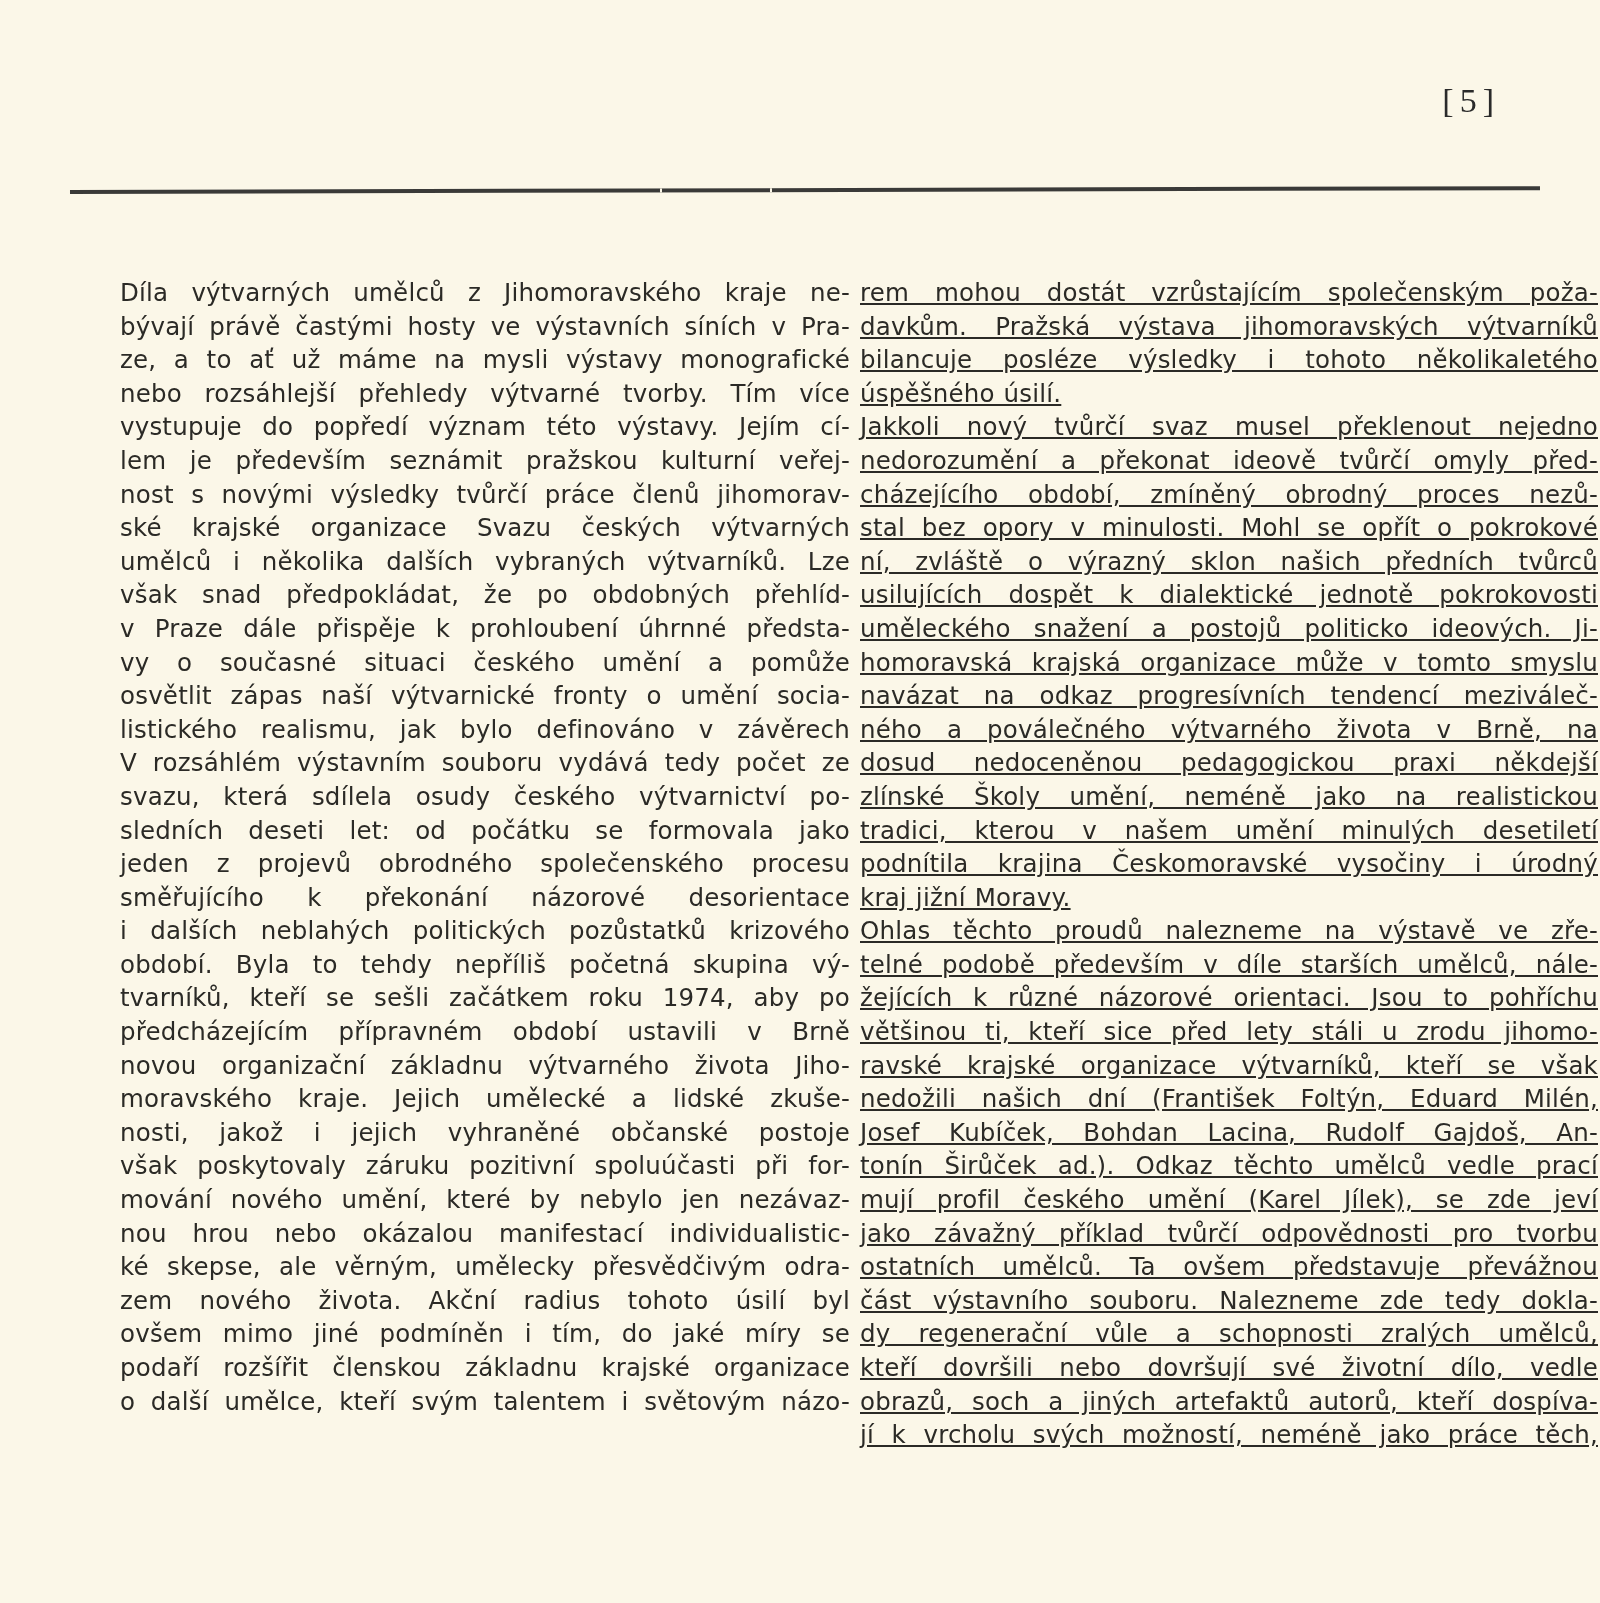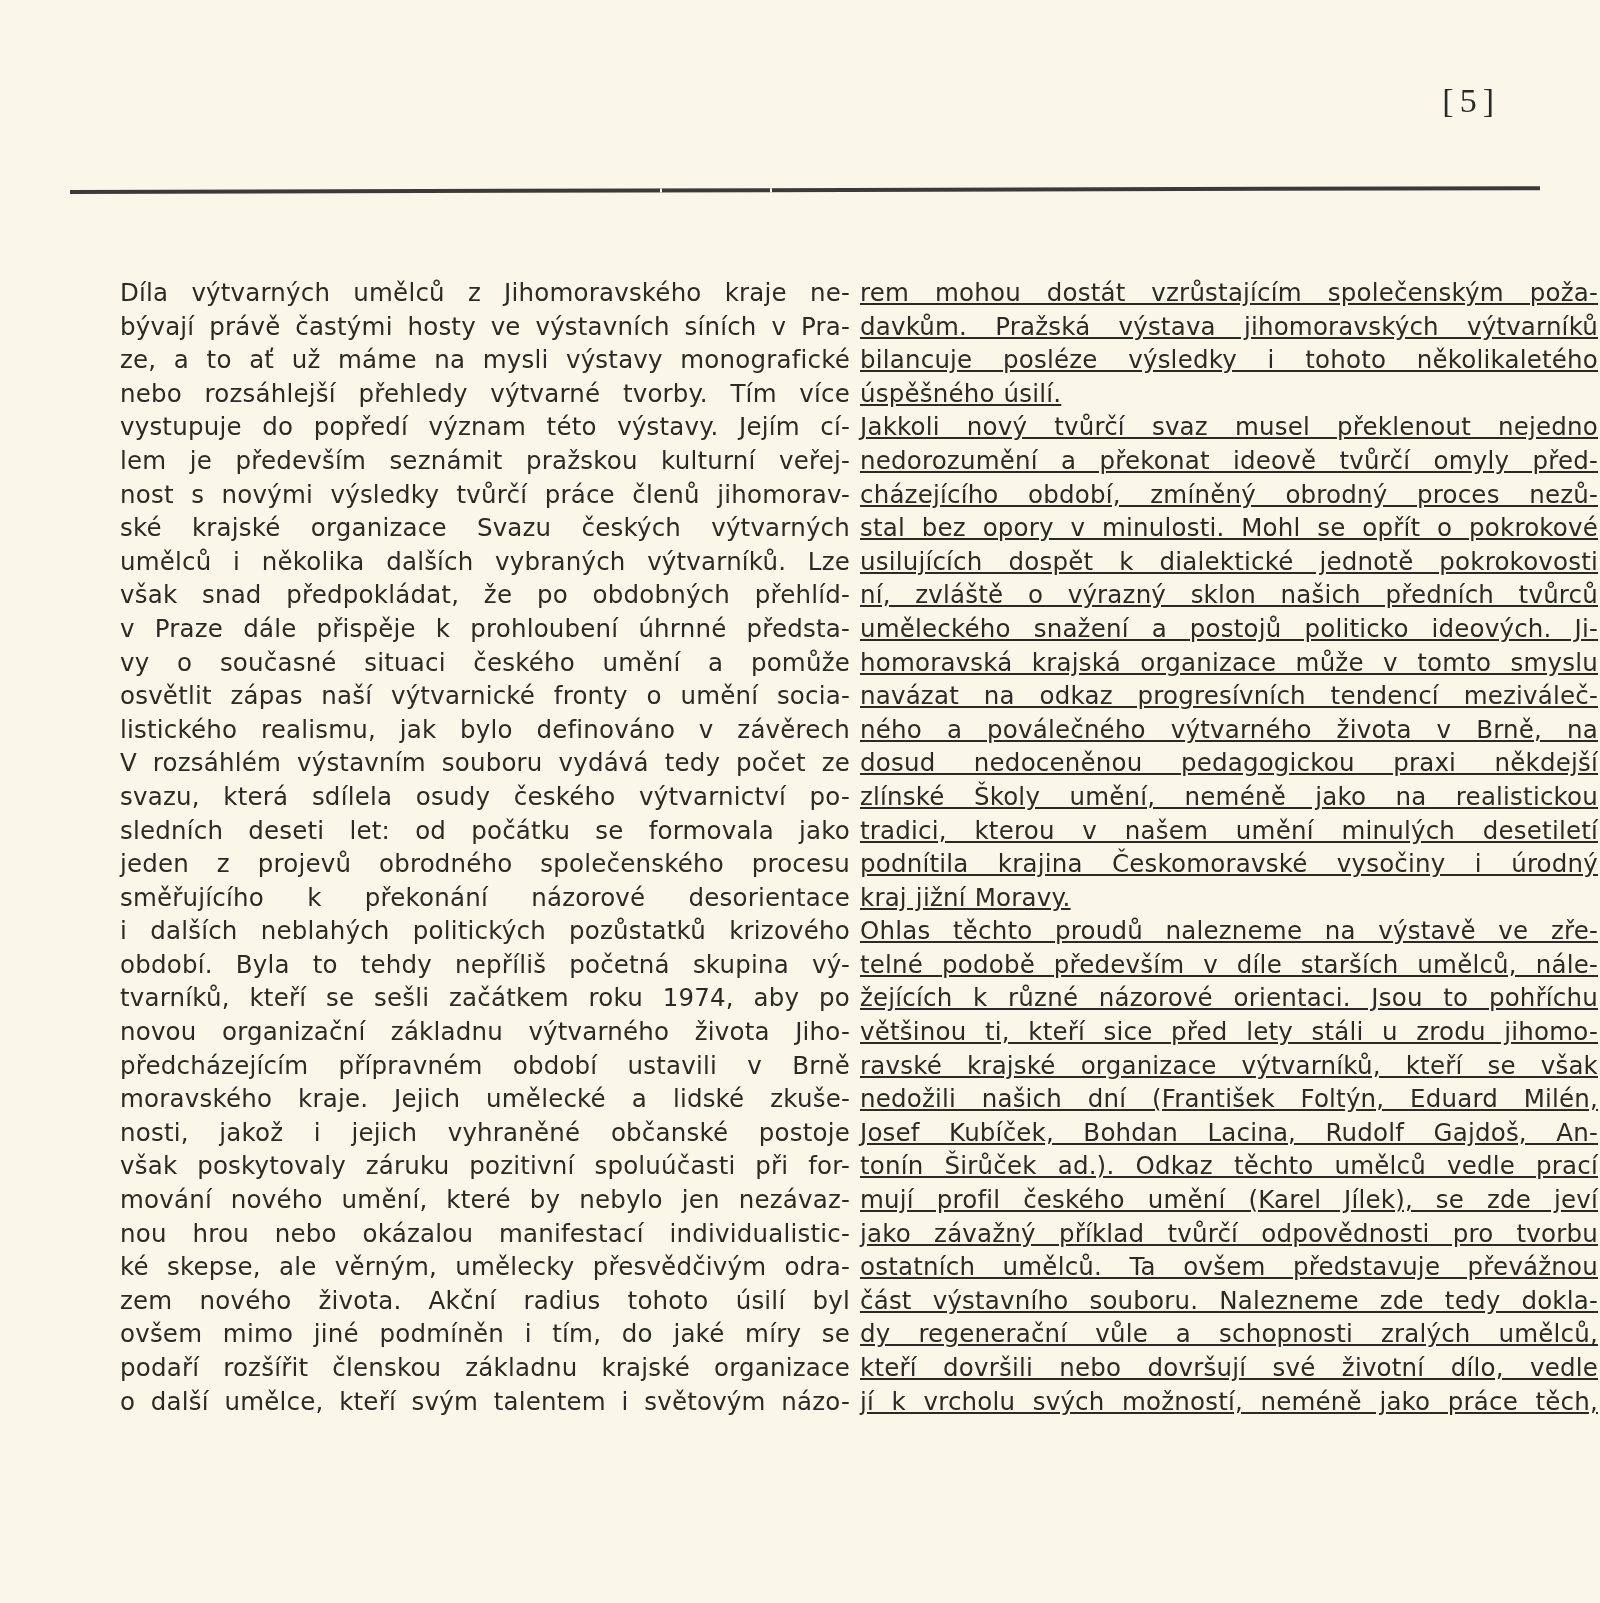--- a/index.html
+++ b/index.html
@@ -90,44 +90,44 @@
     <span class="line">osvětlit zápas naší výtvarnické fronty o umění socia-</span>
     <span class="line">listického realismu, jak bylo definováno v závěrech</span>
     <span class="line">V rozsáhlém výstavním souboru vydává tedy počet ze</span>
     <span class="line">svazu, která sdílela osudy českého výtvarnictví po-</span>
     <span class="line">sledních deseti let: od počátku se formovala jako</span>
     <span class="line">jeden z projevů obrodného společenského procesu</span>
     <span class="line">směřujícího k překonání názorové desorientace</span>
     <span class="line">i dalších neblahých politických pozůstatků krizového</span>
     <span class="line">období. Byla to tehdy nepříliš početná skupina vý-</span>
     <span class="line">tvarníků, kteří se sešli začátkem roku 1974, aby po</span>
+    <span class="line">předcházejícím přípravném období ustavili v Brně</span>
     <span class="line">novou organizační základnu výtvarného života Jiho-</span>
-    <span class="line">předcházejícím přípravném období ustavili v Brně</span>
     <span class="line">moravského kraje. Jejich umělecké a lidské zkuše-</span>
     <span class="line">nosti, jakož i jejich vyhraněné občanské postoje</span>
     <span class="line">však poskytovaly záruku pozitivní spoluúčasti při for-</span>
     <span class="line">mování nového umění, které by nebylo jen nezávaz-</span>
     <span class="line">nou hrou nebo okázalou manifestací individualistic-</span>
     <span class="line">ké skepse, ale věrným, umělecky přesvědčivým odra-</span>
     <span class="line">zem nového života. Akční radius tohoto úsilí byl</span>
     <span class="line">ovšem mimo jiné podmíněn i tím, do jaké míry se</span>
     <span class="line">podaří rozšířit členskou základnu krajské organizace</span>
     <span class="line">o další umělce, kteří svým talentem i světovým názo-</span>
   </div>
 <div class="column col-right" id="col-right">
     <span class="line">rem mohou dostát vzrůstajícím společenským poža-</span>
     <span class="line">davkům. Pražská výstava jihomoravských výtvarníků</span>
     <span class="line">bilancuje posléze výsledky i tohoto několikaletého</span>
     <span class="line last">úspěšného úsilí.</span>
     <span class="line">Jakkoli nový tvůrčí svaz musel překlenout nejedno</span>
     <span class="line">nedorozumění a překonat ideově tvůrčí omyly před-</span>
     <span class="line">cházejícího období, zmíněný obrodný proces nezů-</span>
     <span class="line">stal bez opory v minulosti. Mohl se opřít o pokrokové</span>
+    <span class="line">ní, zvláště o výrazný sklon našich předních tvůrců</span>
     <span class="line">usilujících dospět k dialektické jednotě pokrokovosti</span>
-    <span class="line">ní, zvláště o výrazný sklon našich předních tvůrců</span>
     <span class="line">uměleckého snažení a postojů politicko ideových. Ji-</span>
     <span class="line">homoravská krajská organizace může v tomto smyslu</span>
     <span class="line">navázat na odkaz progresívních tendencí meziváleč-</span>
     <span class="line">ného a poválečného výtvarného života v Brně, na</span>
     <span class="line">dosud nedoceněnou pedagogickou praxi někdejší</span>
     <span class="line">zlínské Školy umění, neméně jako na realistickou</span>
     <span class="line">tradici, kterou v našem umění minulých desetiletí</span>
     <span class="line">podnítila krajina Českomoravské vysočiny i úrodný</span>
     <span class="line last">kraj jižní Moravy.</span>
     <span class="line">Ohlas těchto proudů nalezneme na výstavě ve zře-</span>
@@ -137,14 +137,15 @@
     <span class="line">ravské krajské organizace výtvarníků, kteří se však</span>
     <span class="line">nedožili našich dní (František Foltýn, Eduard Milén,</span>
     <span class="line">Josef Kubíček, Bohdan Lacina, Rudolf Gajdoš, An-</span>
     <span class="line">tonín Širůček ad.). Odkaz těchto umělců vedle prací</span>
     <span class="line">mují profil českého umění (Karel Jílek), se zde jeví</span>
     <span class="line">jako závažný příklad tvůrčí odpovědnosti pro tvorbu</span>
     <span class="line">ostatních umělců. Ta ovšem představuje převážnou</span>
     <span class="line">část výstavního souboru. Nalezneme zde tedy dokla-</span>
     <span class="line">dy regenerační vůle a schopnosti zralých umělců,</span>
     <span class="line">kteří dovršili nebo dovršují své životní dílo, vedle</span>
+    <span class="line">obrazů, soch a jiných artefaktů autorů, kteří dospíva-</span>
     <span class="line">jí k vrcholu svých možností, neméně jako práce těch,</span>
   </div>
 
 </body></html>

